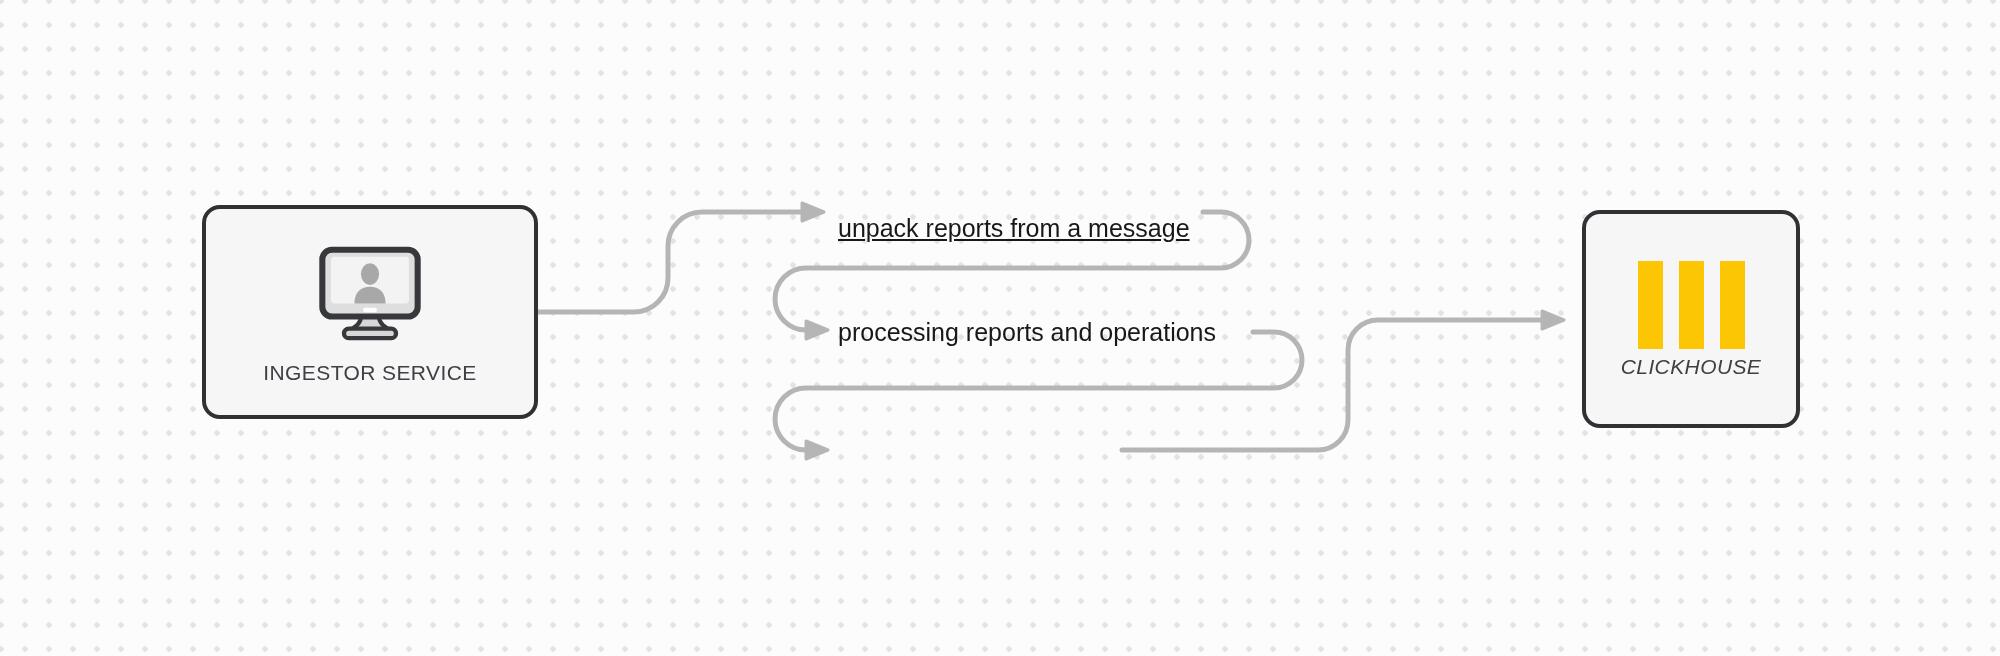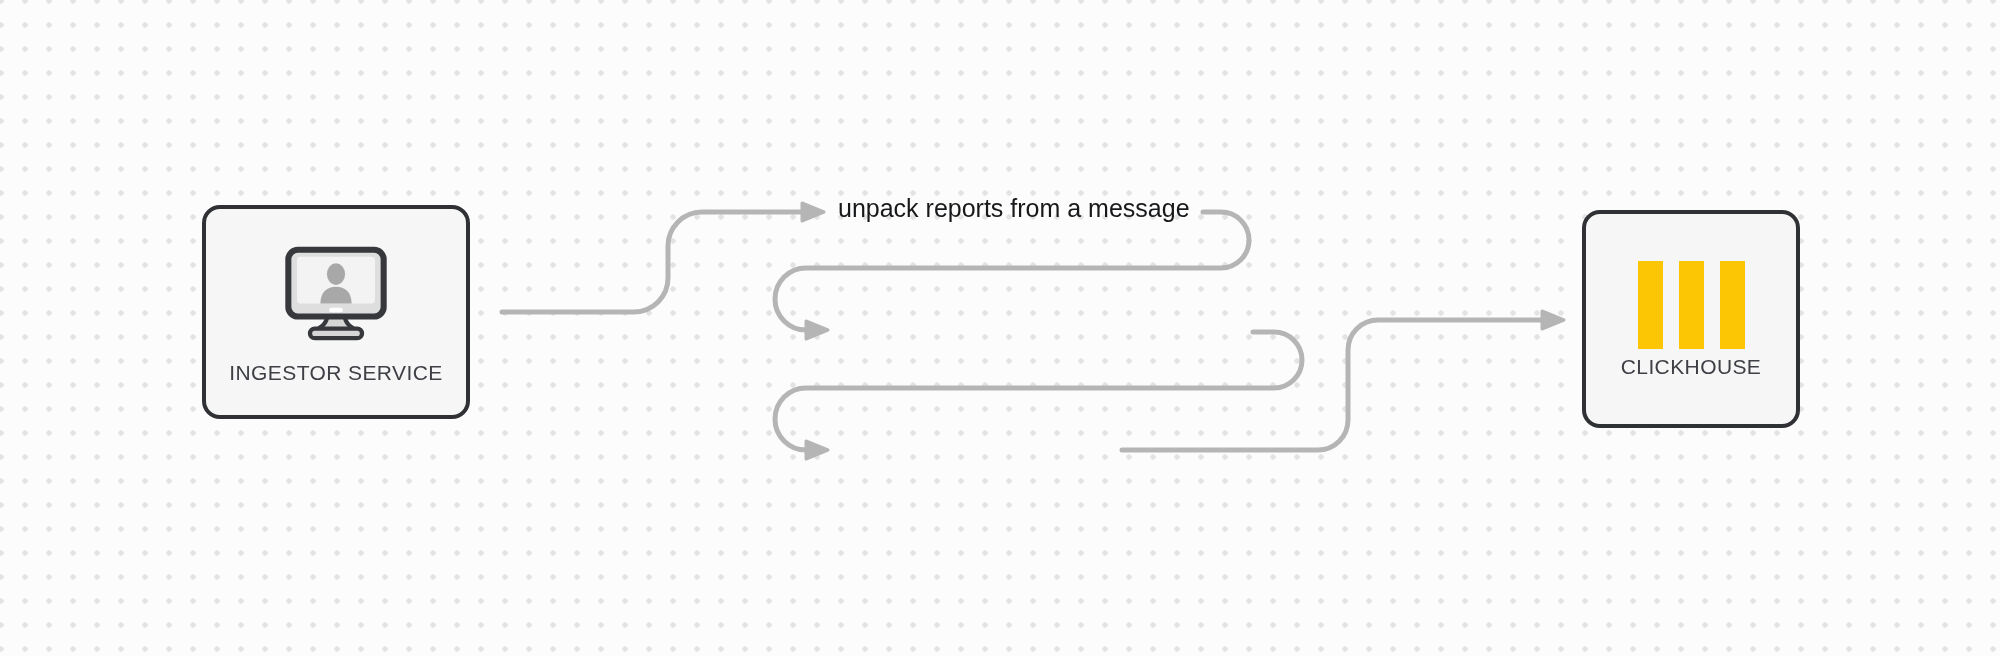--- a/index.html
+++ b/index.html
@@ -40,37 +40,37 @@
     position: absolute;
     box-sizing: border-box;
     background: var(--node-fill, #f6f6f6);
     border: 4px solid var(--node-border, #2f3135);
     border-radius: 18px;
     display: flex;
     flex-direction: column;
     align-items: center;
     justify-content: center;
   }
-  .node-ingestor { left: 202px; top: 205px; width: 268px; height: 214px; gap: 16px; }
-  .node-clickhouse { left: 1582px; top: 210px; width: 218px; height: 218px; gap: 7px; }
+  .node-ingestor { left: 202px; top: 205px; width: 336px; height: 214px; gap: 16px; }
+  .node-clickhouse { left: 1582px; top: 210px; width: 218px; height: 218px; gap: 7px; font-style: italic; }
   .node-label {
     font-size: 21px;
     line-height: 1;
     letter-spacing: 0.4px;
     color: var(--node-label-text, #3e4045);
     white-space: nowrap;
   }
   .step-label {
     position: absolute;
     font-size: 25px;
     line-height: 1.3;
     white-space: nowrap;
     color: var(--step-text, #17181a);
   }
-  .step-1 { left: 838px; top: 192px; }
+  .step-1 { left: 838px; top: 212px; text-decoration: underline; }
   .step-2 { left: 838px; top: 316px; }
   .step-3 { left: 838px; top: 434px; }
   .icon-box { display: block; }
 </style>
 </head>
 <body>
 
 <div class="canvas">
 
   <svg class="connector-layer" viewBox="0 0 2000 656" xmlns="http://www.w3.org/2000/svg">
@@ -92,20 +92,21 @@
       <rect x="5" y="5" width="110" height="77" rx="11" fill="#dedede" stroke="var(--icon-outline, #36383c)" stroke-width="7"></rect>
       <rect x="15" y="13" width="90" height="54" rx="4" fill="#f3f3f3"></rect>
       <ellipse cx="60" cy="33" rx="10.5" ry="12.5" fill="var(--icon-gray, #a8a8a8)"></ellipse>
       <path d="M42 67 C42 53 50 47.5 60 47.5 C70 47.5 78 53 78 67 Z" fill="var(--icon-gray, #a8a8a8)"></path>
       <rect x="52" y="72" width="16" height="5" rx="2.5" fill="#ffffff"></rect>
     </svg>
     <div class="node-label">INGESTOR SERVICE</div>
   </div>
 
   <div class="step-label step-1">unpack reports from a message</div>
+  <div class="step-label step-2">processing reports and operations</div>
 
   <div class="node node-clickhouse">
     <svg class="icon-box" width="107" height="88" viewBox="0 0 107 88" xmlns="http://www.w3.org/2000/svg">
       <rect x="0" y="0" width="25" height="88" fill="var(--accent-yellow, #fdc605)"></rect>
       <rect x="41" y="0" width="25" height="88" fill="var(--accent-yellow, #fdc605)"></rect>
       <rect x="82" y="0" width="25" height="88" fill="var(--accent-yellow, #fdc605)"></rect>
     </svg>
     <div class="node-label">CLICKHOUSE</div>
   </div>
 

